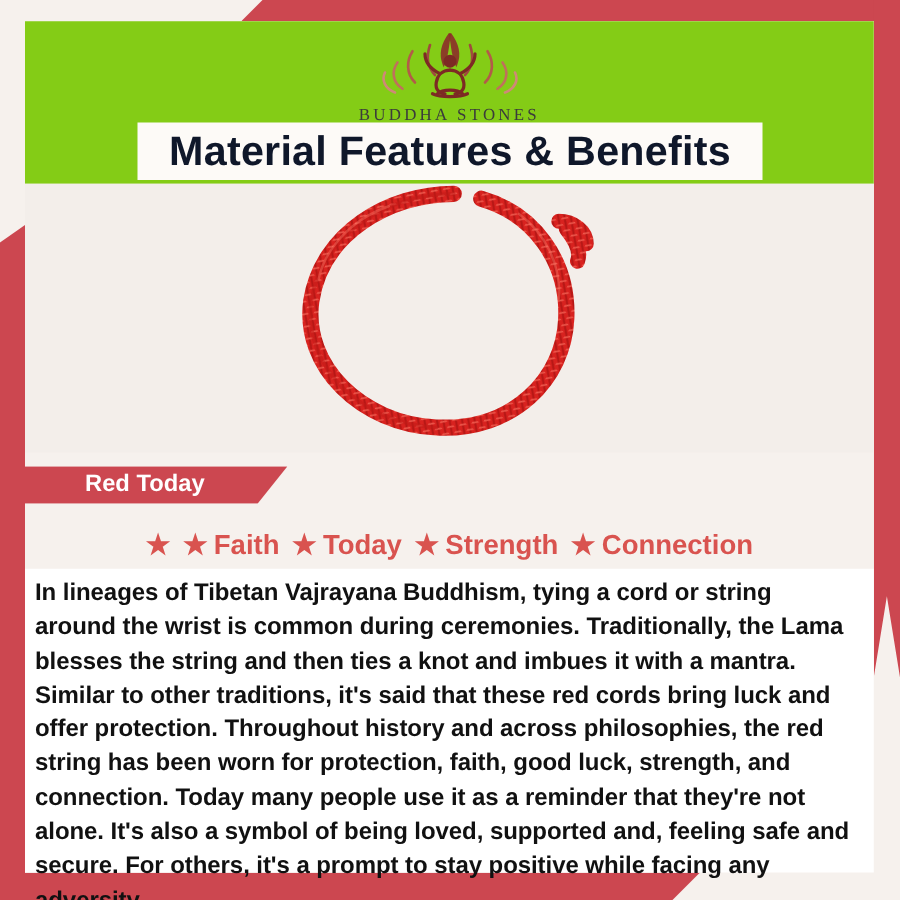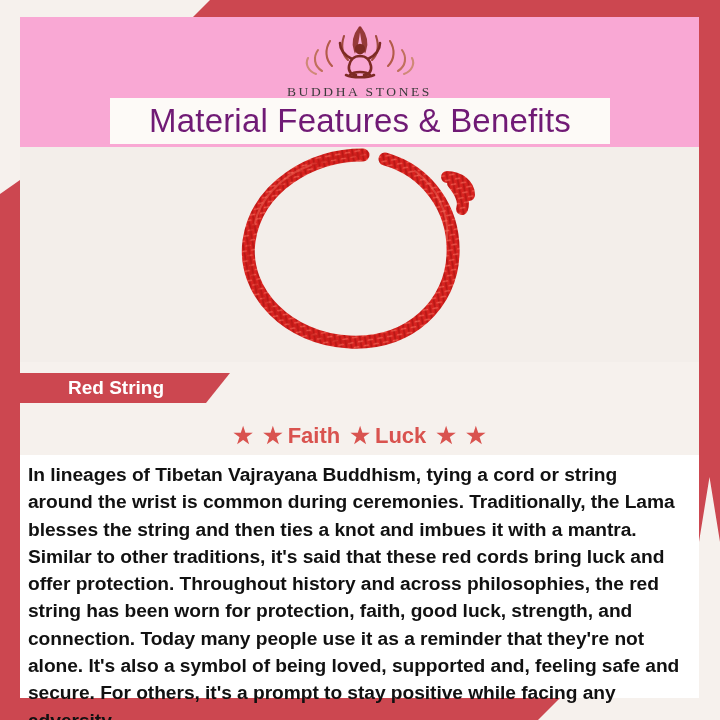--- a/index.html
+++ b/index.html
@@ -33,21 +33,21 @@
   }
   .bar-bottom {
     position:absolute; left:0; bottom:0; width:560px; height:22px;
     background:#cc4750;
     clip-path: polygon(0 0, 100% 0, calc(100% - 22px) 100%, 0 100%);
   }
 
   
   .header {
     position:absolute; top:17px; left:20px; right:21px; height:130px;
-    background:#f9a8d4;
+    background:#84cc16;
   }
   .logo-wrap {
     position:absolute; top:0; left:0; right:0;
     display:flex; flex-direction:column; align-items:center;
     padding-top:6px;
   }
   .logo-mark { width:132px; height:58px; display:block; }
   .logo-text {
     margin-top:3px;
     font-family:"Liberation Serif", serif;
@@ -57,23 +57,23 @@
   }
 
   
   .title-banner {
     position:absolute; top:98px; left:110px; width:500px; height:46px;
     background:#fdfaf7;
     display:flex; align-items:center; justify-content:center;
   }
   .title-text {
     font-family:"Liberation Sans Narrow","Liberation Sans", sans-serif;
-    font-weight:normal;
+    font-weight:bold;
     font-size:33px;
-    color:#701a75;
+    color:#0f172a;
     letter-spacing:0.2px;
     transform:scaleX(1.0);
     white-space:nowrap;
   }
 
   
   .photo {
     position:absolute; top:147px; left:20px; right:21px; height:215px;
     background:#f3eeea;
     overflow:hidden;
@@ -200,40 +200,42 @@
         </g>
         <g fill="none" stroke="#ff7d6b" stroke-width="2" stroke-linecap="round" opacity="0.4">
           <path d="M40 80 C 44 60, 62 34, 96 22"></path>
           <path d="M232 96 C 234 70, 222 44, 200 28"></path>
         </g>
       </svg>
     </span>
   </div>
 
   <div class="ribbon">
-    <span class="ribbon-text">Red String</span>
+    <span class="ribbon-text">Red Today</span>
   </div>
 
   <div class="benefits">
     <div class="benefit">
       <span class="star">★</span>
     </div>
     <div class="benefit">
       <span class="star">★</span>
       <span>Faith</span>
     </div>
     <div class="benefit">
       <span class="star">★</span>
-      <span>Luck</span>
-    </div>
-    <div class="benefit">
-      <span class="star">★</span>
-    </div>
-    <div class="benefit">
-      <span class="star">★</span>
+      <span>Today</span>
+    </div>
+    <div class="benefit">
+      <span class="star">★</span>
+      <span>Strength</span>
+    </div>
+    <div class="benefit">
+      <span class="star">★</span>
+      <span>Connection</span>
     </div>
   </div>
 
   <div class="body-panel">
     <p class="body-text">In lineages of Tibetan Vajrayana Buddhism, tying a cord or string around the wrist is common during ceremonies. Traditionally, the Lama blesses the string and then ties a knot and imbues it with a mantra. Similar to other traditions, it's said that these red cords bring luck and offer protection. Throughout history and across philosophies, the red string has been worn for protection, faith, good luck, strength, and connection. Today many people use it as a reminder that they're not alone. It's also a symbol of being loved, supported and, feeling safe and secure. For others, it's a prompt to stay positive while facing any adversity.</p>
   </div>
 
 </div>
 
 </body></html>

